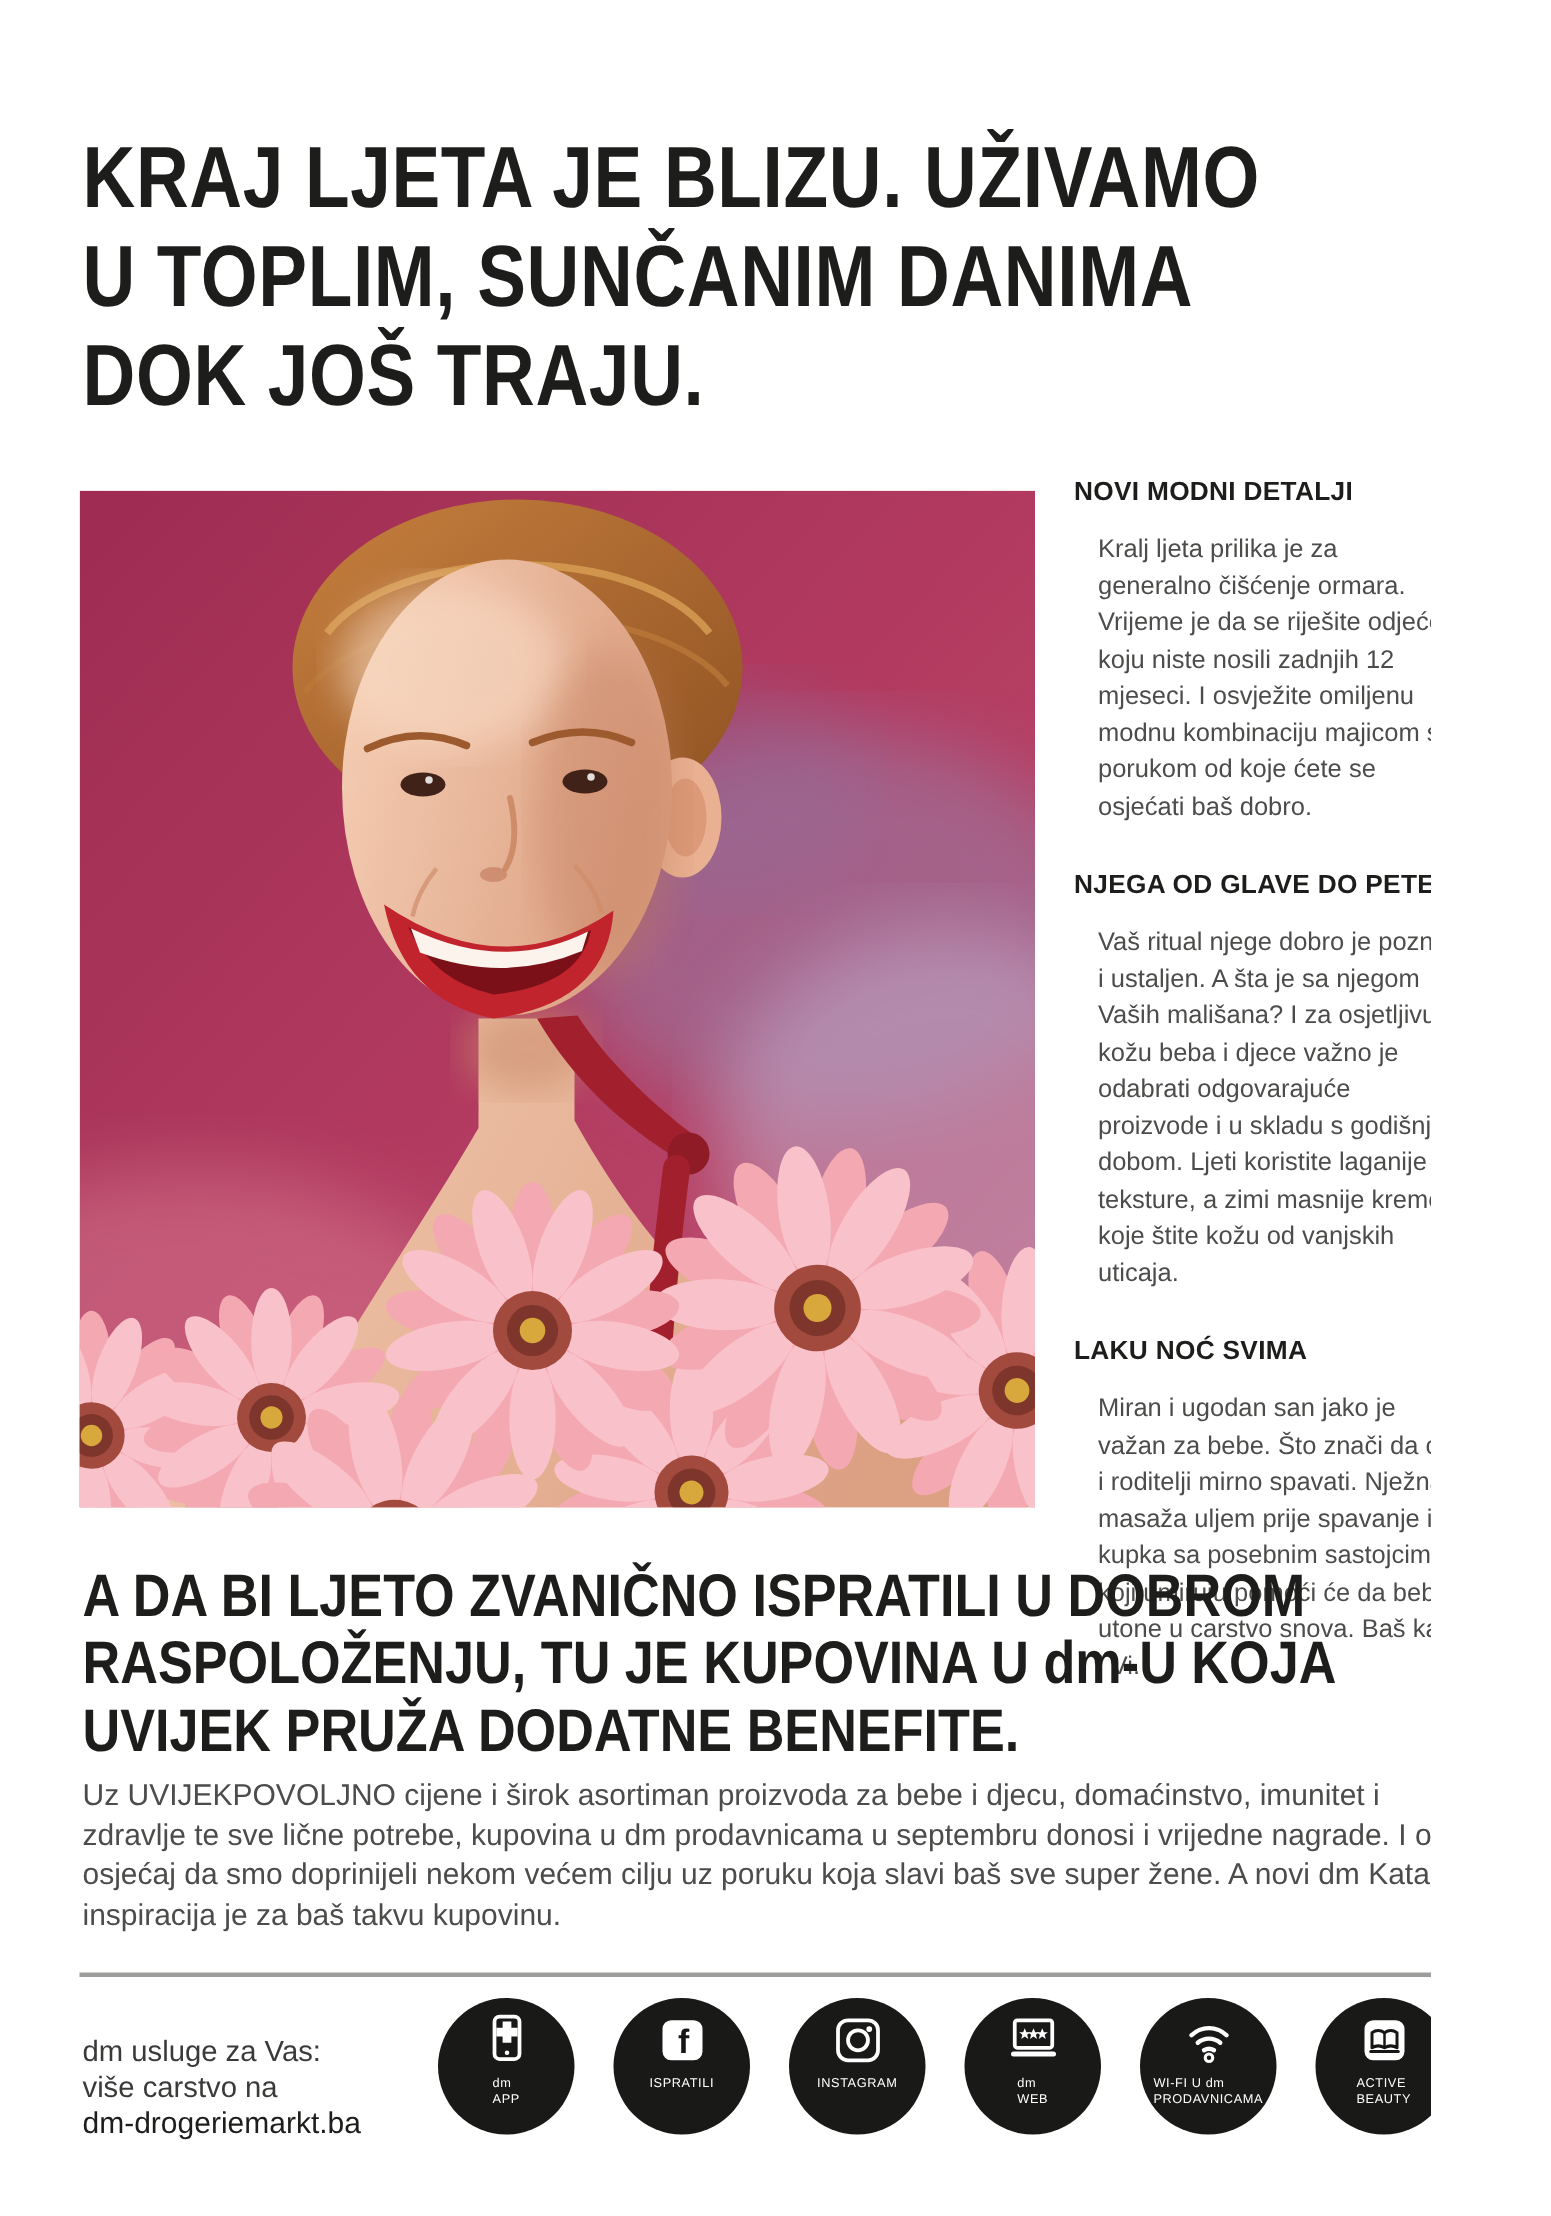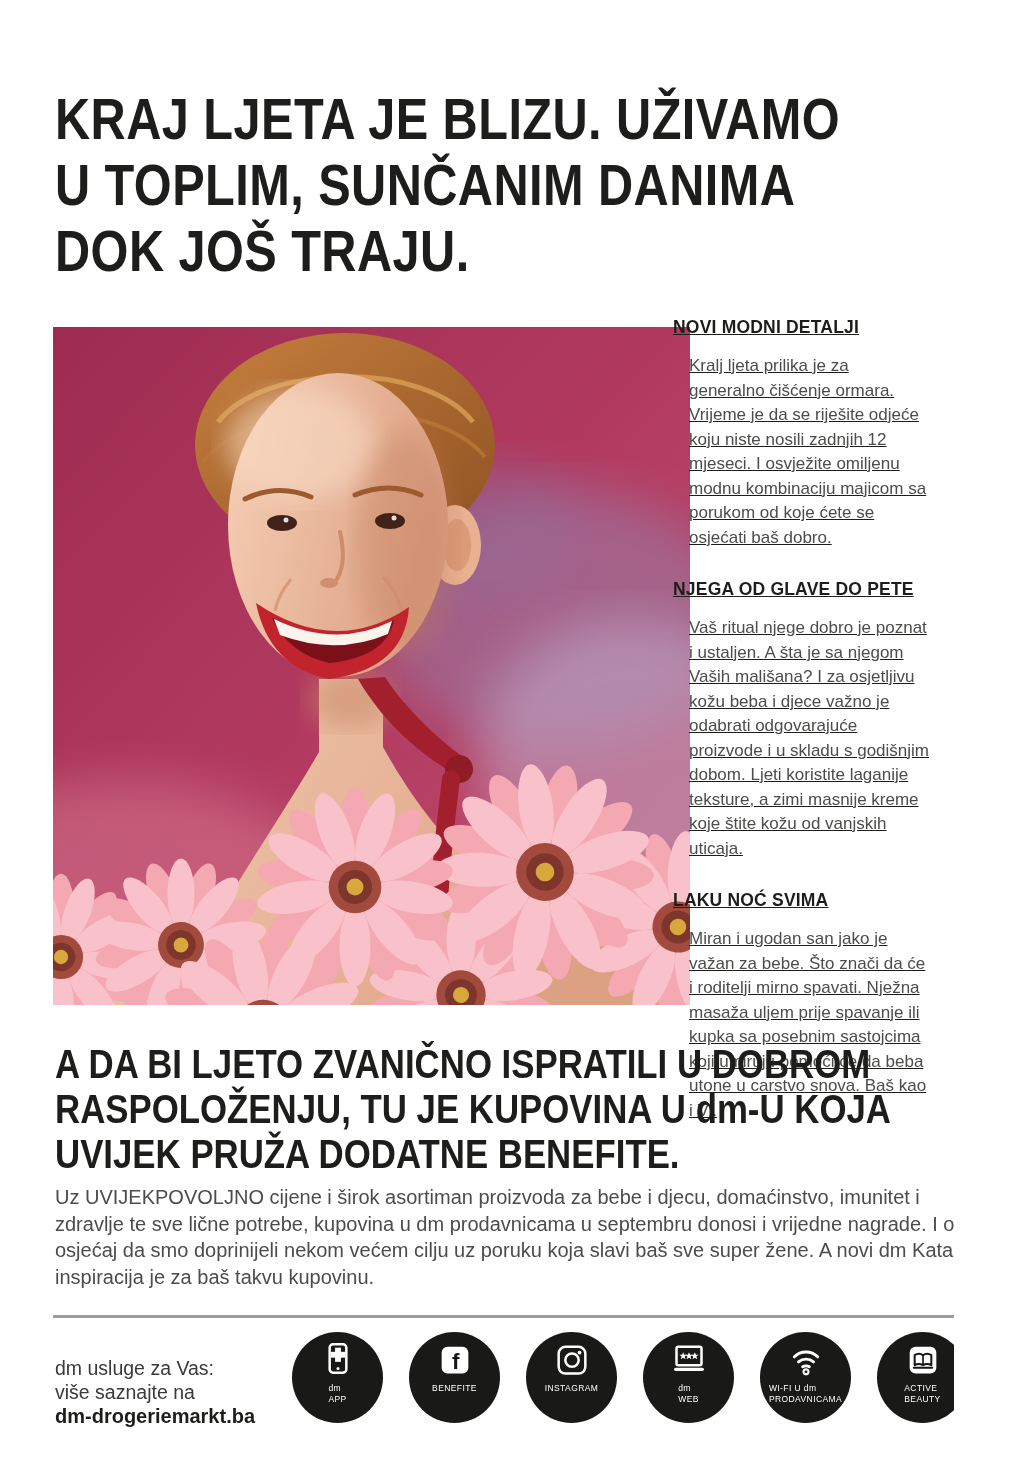--- a/index.html
+++ b/index.html
@@ -3,32 +3,32 @@
 <meta charset="utf-8">
 <style>
   html,body{margin:0;padding:0;background:#ffffff;}
   .page{position:relative;width:954px;height:1477px;background:#fff;overflow:hidden;
         font-family:"Liberation Sans",sans-serif;color:#1d1d1b;}
   .h1{position:absolute;left:55px;top:86px;width:1120px;margin:0;
       font-size:58px;line-height:66px;font-weight:700;letter-spacing:.5px;color:#1d1d1b;
       white-space:pre-line;transform:scaleX(.84);transform-origin:left top;}
   .photo{position:absolute;left:53px;top:327px;width:637px;height:678px;overflow:hidden;}
   .photo svg{display:block;}
-  .col{position:absolute;left:673px;top:317px;width:272px;text-decoration:underline;}
+  .col{position:absolute;left:716px;top:317px;width:272px;}
   .sec{margin:0 0 29px 0;}
   .sec h3{margin:0 0 3px 0;font-size:17.5px;font-weight:700;color:#1d1d1b;letter-spacing:.2px;}
   .sec p{margin:16px;font-size:17px;line-height:24.5px;color:#4c4c4b;}
   .h2{position:absolute;left:55px;top:1042px;width:1120px;margin:0;
       font-size:40px;line-height:45px;font-weight:700;color:#1d1d1b;
       white-space:pre-line;transform:scaleX(.87);transform-origin:left top;}
   .outro{position:absolute;left:55px;top:1184px;width:935px;margin:0;
          font-size:20px;line-height:26.5px;color:#4c4c4b;}
   .divider{position:absolute;left:53px;top:1315px;width:931px;height:3px;background:#9d9d9c;}
   .services{position:absolute;left:55px;top:1356px;font-size:19.5px;line-height:24px;color:#3a3a39;}
-  .services .site{font-weight:700;font-size:20px;color:#1d1d1b;cursor:pointer;}
+  .services .site{font-weight:400;font-size:20px;color:#1d1d1b;cursor:pointer;}
   .badges{position:absolute;left:292px;top:1332px;display:flex;gap:26px;}
   .badge{width:91px;height:91px;border-radius:50%;background:#191918;box-sizing:border-box;
          display:flex;flex-direction:column;align-items:center;padding-top:9px;cursor:pointer;}
   .bicon{width:40px;height:40px;flex:0 0 auto;}
   .blabel{margin-top:2px;text-align:left;color:#fff;font-size:8.5px;font-weight:400;
           line-height:10.5px;letter-spacing:.4px;text-transform:none;}
 </style>
 </head>
 <body>
 
@@ -157,21 +157,21 @@
 
   <h2 class="h2">A DA BI LJETO ZVANIČNO ISPRATILI U DOBROM
 RASPOLOŽENJU, TU JE KUPOVINA U dm-U KOJA
 UVIJEK PRUŽA DODATNE BENEFITE.</h2>
   <p class="outro">Uz UVIJEKPOVOLJNO cijene i širok asortiman proizvoda za bebe i djecu, domaćinstvo, imunitet i zdravlje te sve lične potrebe, kupovina u dm prodavnicama u septembru donosi i vrijedne nagrade. I onaj osjećaj da smo doprinijeli nekom većem cilju uz poruku koja slavi baš sve super žene. A novi dm Katalog inspiracija je za baš takvu kupovinu.</p>
 
   <div class="divider"></div>
 
   <div class="services">
     <div>dm usluge za Vas:</div>
-    <div>više saznajte na</div>
+    <div>više carstvo na</div>
     <div class="site">dm-drogeriemarkt.ba</div>
   </div>
 
   <div class="badges">
 
     <div class="badge">
       <svg class="bicon" viewBox="0 0 48 48">
         <rect x="14" y="4" width="20" height="34" rx="4" fill="none" stroke="#fff" stroke-width="3"></rect>
         <rect x="20.5" y="8" width="7" height="17" fill="#fff"></rect>
         <rect x="15.5" y="13" width="17" height="7" fill="#fff"></rect>
@@ -182,21 +182,21 @@
         <div>APP</div>
       </div>
     </div>
 
     <div class="badge">
       <svg class="bicon" viewBox="0 0 48 48">
         <rect x="8" y="7" width="32" height="32" rx="7" fill="#fff"></rect>
         <text x="25" y="33" font-size="27" font-weight="bold" fill="#161615" text-anchor="middle" font-family="Liberation Sans, sans-serif">f</text>
       </svg>
       <div class="blabel">
-        <div>BENEFITE</div>
+        <div>ISPRATILI</div>
         <div></div>
       </div>
     </div>
 
     <div class="badge">
       <svg class="bicon" viewBox="0 0 48 48">
         <rect x="8" y="7" width="32" height="32" rx="8" fill="none" stroke="#fff" stroke-width="3"></rect>
         <circle cx="24" cy="23" r="8" fill="none" stroke="#fff" stroke-width="3"></circle>
         <circle cx="33" cy="14" r="2.3" fill="#fff"></circle>
       </svg>

